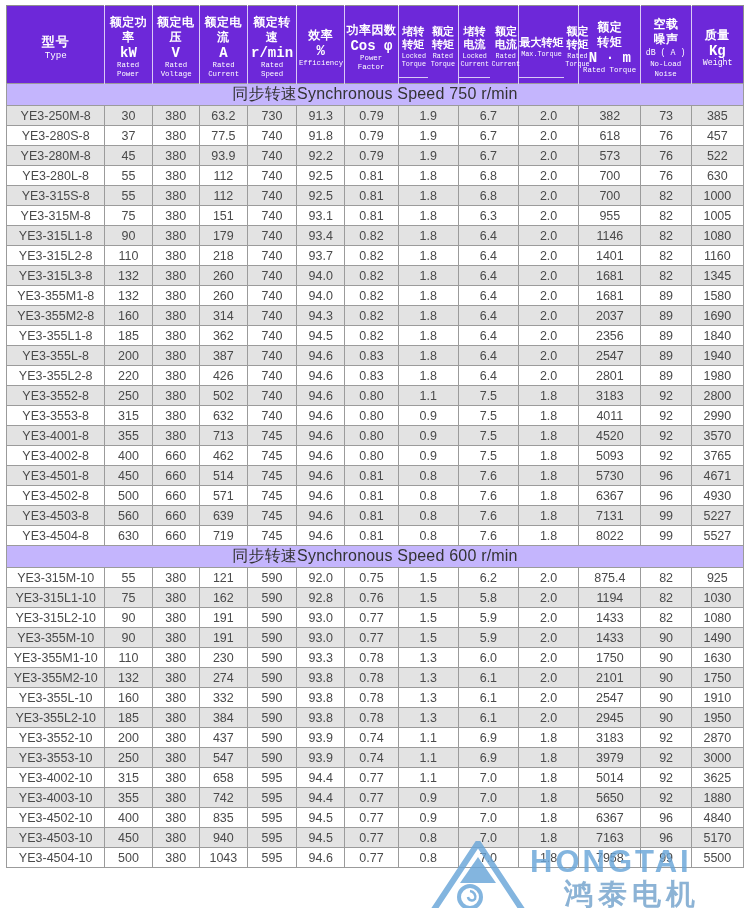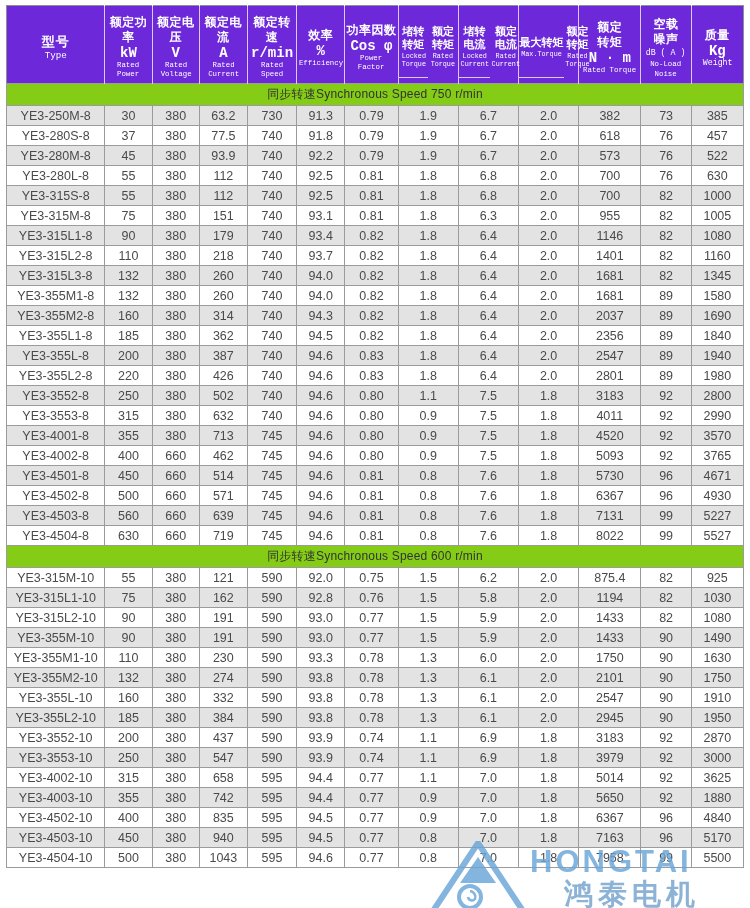--- a/index.html
+++ b/index.html
@@ -21,21 +21,21 @@
   .h-split-top, .h-split-bot { flex: 1; display: flex; flex-direction: column;
     justify-content: center; }
   .h-split-top { border-bottom: 1px solid rgba(255,255,255,.75); }
   .h-zh-sm { font-size: 11px; font-weight: bold; line-height: 13px; }
   .h-en-sm { font-size: 7.5px; line-height: 9px; transform: scale(.9); }
   
   tbody td { border: 1px solid #9b9b9b; text-align: center; font-size: 12.5px;
     color: #4a4a4a; height: 20px; padding: 0 1px; background: #fff;
     white-space: nowrap; overflow: hidden; }
   tbody tr.shade td { background: #e3e3e3; }
-  tbody tr.section-row td { background: #84cc16; font-size: 12px; color: #333;
+  tbody tr.section-row td { background: #c4b5fd; font-size: 16px; color: #333;
     height: 22px; letter-spacing: .2px; }
   
   .watermark { position: absolute; left: 424px; top: 830px; width: 326px; height: 78px;
     pointer-events: none; opacity: .82; }
   .wm-triangle { position: absolute; left: 6px; top: 6px; }
   .wm-brand { position: absolute; left: 106px; top: 9px; font-size: 31px; font-weight: bold;
     letter-spacing: 3px; color: #69a5d8; text-align: center; }
   .wm-brand-zh { position: absolute; left: 140px; top: 40px; font-size: 29px; font-weight: bold;
     letter-spacing: 5px; color: #74a3cd; }
 </style>

